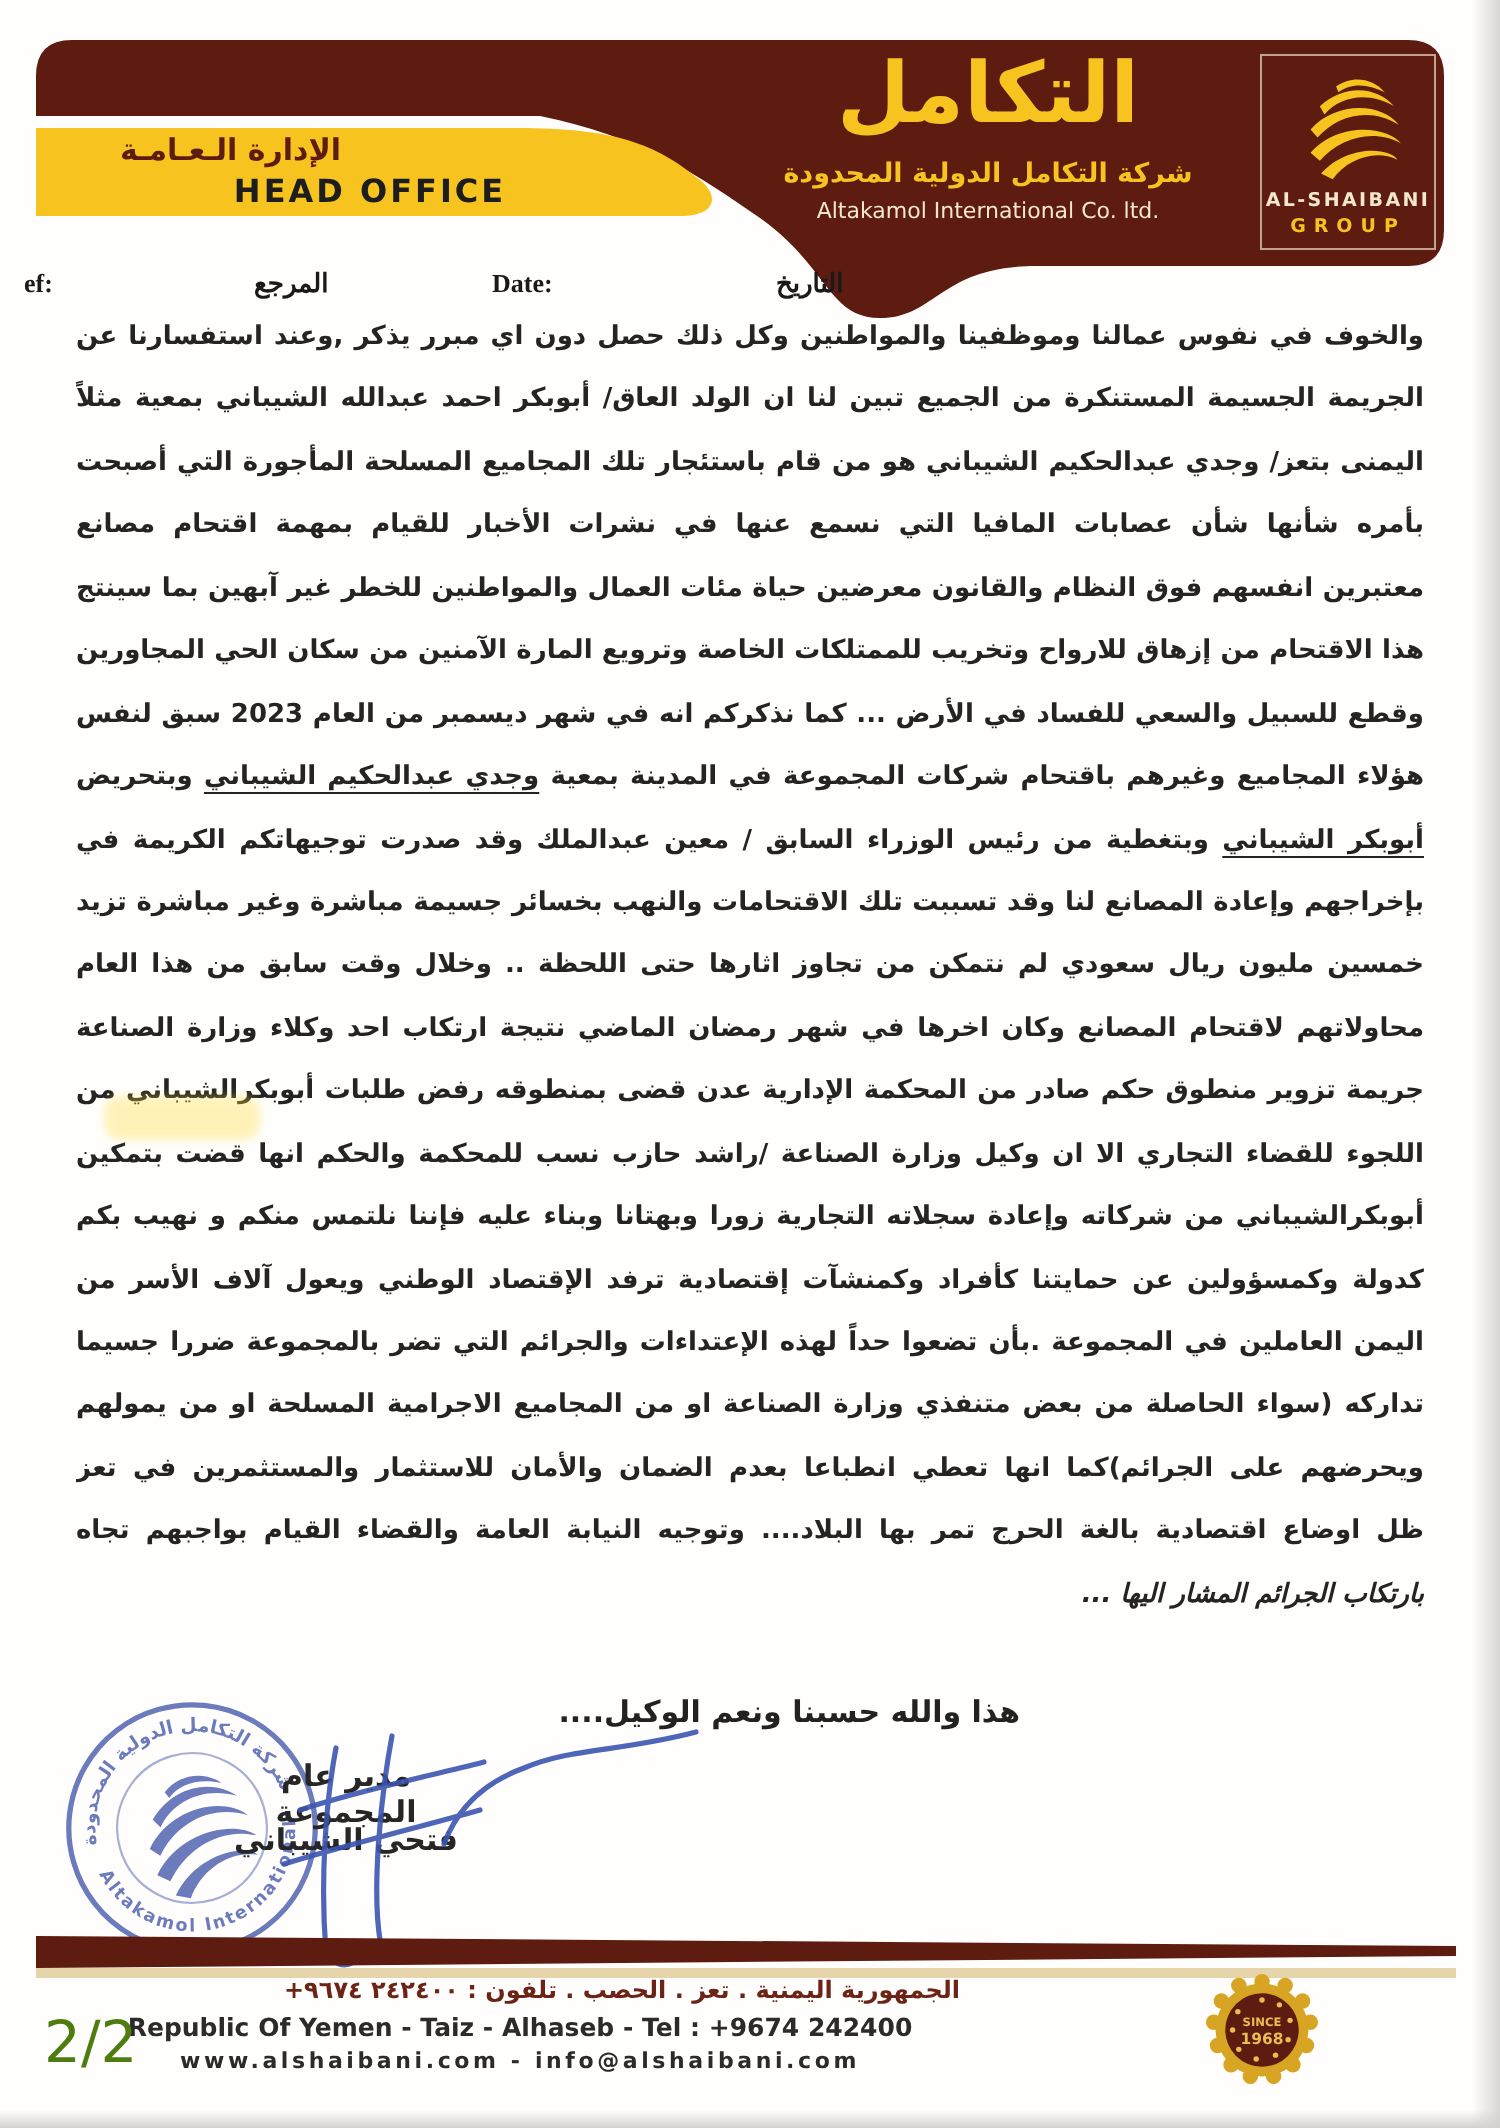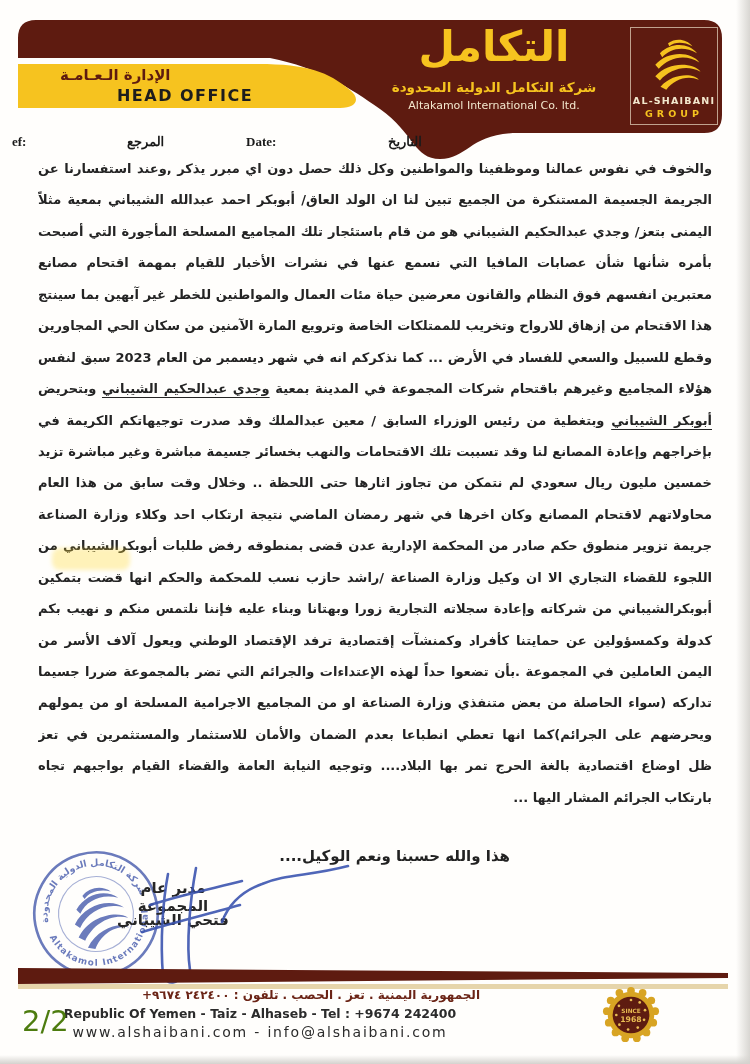--- a/index.html
+++ b/index.html
@@ -29,21 +29,21 @@
   .meta span{position:absolute;white-space:nowrap;}
   .m-ref-en{left:12px;}
   .m-ref-ar{left:112px;direction:rtl;margin-left:15px;}
   .m-date-en{left:246px;}
   .m-date-ar{left:388px;direction:rtl;}
 
   
   .bodytext{position:absolute;top:153px;left:38px;width:674px;direction:rtl;}
   .bline{height:31.45px;line-height:31.45px;font-size:13px;font-weight:bold;color:#242424;
          text-align:justify;text-align-last:justify;overflow:hidden;}
-  .bline.nojust{text-align-last:right;}
+  .bline.nojust{text-align-last:right;font-style:italic;}
   .em{text-decoration:underline;text-underline-offset:4px;}
 
   .closing{position:absolute;top:847px;right:240px;direction:rtl;font-weight:bold;font-size:15px;color:#222;}
 
   
   .sig-title{position:absolute;top:879px;left:108px;width:130px;text-align:center;direction:rtl;
              font-weight:bold;font-size:15px;color:#262626;}
   .sig-name{position:absolute;top:911px;left:108px;width:130px;text-align:center;direction:rtl;
             font-weight:bold;font-size:15px;color:#262626;}
   .stamp{position:absolute;top:848px;left:30px;transform:rotate(-16deg);opacity:.82;}
@@ -51,21 +51,21 @@
 
   .smudge{position:absolute;top:548px;left:52px;width:78px;height:22px;background:rgba(255,222,60,.35);
           filter:blur(2px);border-radius:8px;}
 
   
   .foot-ar{position:absolute;top:988px;left:40px;width:440px;direction:rtl;
            font-size:12px;font-weight:bold;color:#6b2416;}
   .foot-en{position:absolute;top:1006px;left:40px;width:440px;text-align:center;
            font-size:12.5px;font-weight:bold;color:#2b2b2b;}
   .foot-web{position:absolute;top:1024px;left:40px;width:440px;text-align:center;
-            font-size:14px;font-weight:normal;color:#2b2b2b;letter-spacing:1.8px;}
+            font-size:11px;font-weight:bold;color:#2b2b2b;letter-spacing:1.8px;}
   .pageno{position:absolute;top:1004px;left:22px;font-size:29px;color:#4d7c0f;font-weight:normal;}
   .seal{position:absolute;top:986px;left:602px;}
 
   
   .edge-r{position:absolute;top:0;right:0;width:14px;height:100%;
           background:linear-gradient(to right,rgba(0,0,0,0),#d8d6d2);}
   .edge-b{position:absolute;bottom:0;left:0;width:100%;height:9px;
           background:linear-gradient(to bottom,rgba(0,0,0,0),#d4d2ce);}
 </style>
 </head>

